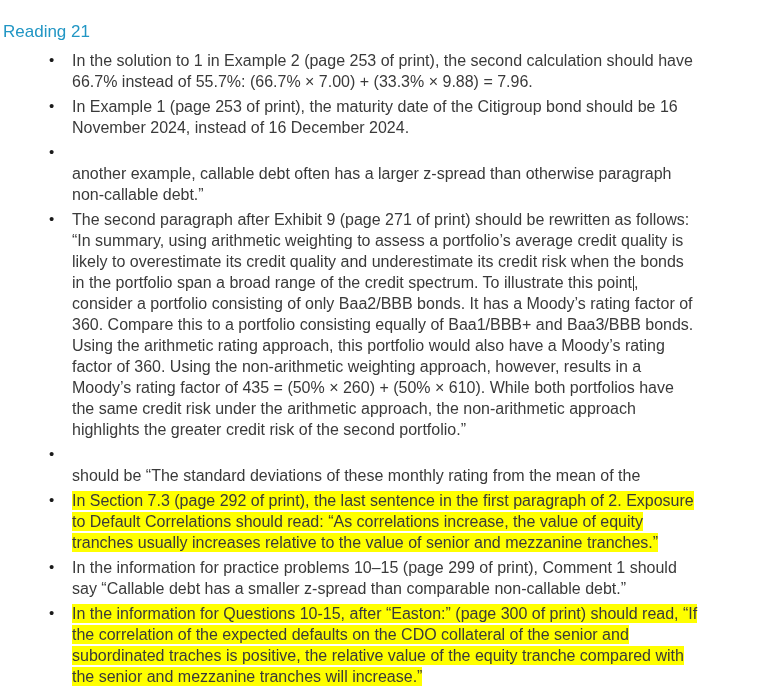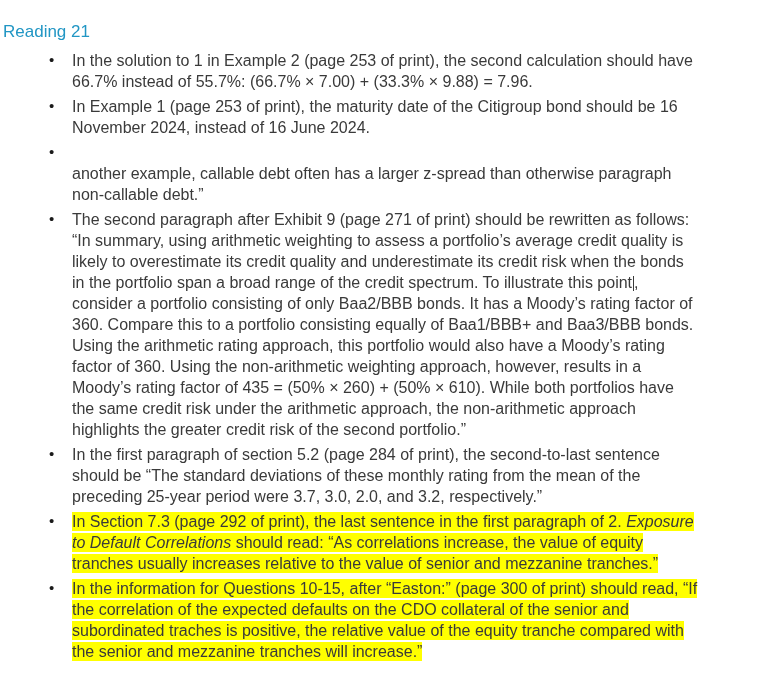--- a/index.html
+++ b/index.html
@@ -35,38 +35,39 @@
   }
   ul.errata li::before {
     content: "\2022";
     position: absolute;
     left: -23px;
     top: -1px;
     color: #1a1a1a;
     font-size: 15px;
   }
   .b { font-weight: normal; }
-  .i { font-style: italic; }
+  .i { }
   .hl { background: #ffff00; box-decoration-break: clone; -webkit-box-decoration-break: clone; padding: 1px 0; }
   .caret {
     display: inline-block;
     width: 1px;
     height: 15px;
     background: #3a3a3a;
     vertical-align: -3px;
     margin-left: 1px;
   }
 </style>
 </head>
 <body style="color: rgb(58, 58, 58);">
 
 <div class="page">
   <div class="title" style="color: rgb(33, 150, 196);">Reading 21</div>
   <ul class="errata">
       <li><span><span>In the solution to 1 in Example 2 (page 253 of print), the second calculation should have</span><br><span class="b">66.7%</span><span> instead of 55.7%: (</span><span class="b">66.7%</span><span> × 7.00) + (33.3% × 9.88) = 7.96.</span></span></li>
-      <li><span><span>In Example 1 (page 253 of print), the maturity date of the Citigroup bond should be </span><span class="b">16</span><br><span class="b">November 2024</span><span>, instead of 16 June 2024.</span></span></li>
+      <li><span><span>In Example 1 (page 253 of print), the maturity date of the Citigroup bond should be </span><span class="b">16</span><br><span class="b">November 2024</span><span>, instead of 16 December 2024.</span></span></li>
       <li><span><br><span>another example, callable debt often has a larger </span><span class="b">z-spread</span><span> than otherwise paragraph</span><br><span>non-callable debt.”</span></span></li>
       <li><span><span>The second paragraph after Exhibit 9 (page 271 of print) should be rewritten as follows:</span><br><span>“In summary, using arithmetic weighting to assess a portfolio’s average credit quality is</span><br><span>likely to overestimate its credit quality and underestimate its credit risk when the bonds</span><br><span>in the portfolio span a broad range of the credit spectrum. To illustrate this point</span><span class="caret"></span><span>,</span><br><span>consider a portfolio consisting of only Baa2/BBB bonds. It has a Moody’s rating factor of</span><br><span>360. Compare this to a portfolio consisting equally of Baa1/BBB+ and Baa3/BBB bonds.</span><br><span>Using the arithmetic rating approach, this portfolio would also have a Moody’s rating</span><br><span>factor of 360. Using the non-arithmetic weighting approach, however, results in a</span><br><span>Moody’s rating factor of 435 = (50% × 260) + (50% × 610). While both portfolios have</span><br><span>the same credit risk under the arithmetic approach, the non-arithmetic approach</span><br><span>highlights the greater credit risk of the second portfolio.”</span></span></li>
-      <li><span><span>In the first paragraph of section 5.2 (page 284 of print), the second-to-last sentence</span><br><span>should be “The standard deviations of these monthly rating from the mean of the</span><br><span>preceding 25-year period were 3.7, 3.0, 2.0, and 3.2, respectively.”</span></span></li>
+      <li><span><br><span>should be “The standard deviations of these monthly rating from the mean of the</span><br></span></li>
       <li><span class="hl" style="background: rgb(255, 255, 0);"><span>In Section 7.3 (page 292 of print), the last sentence in the first paragraph of 2. </span><span class="i">Exposure</span><br><span class="i">to Default Correlations</span><span> should read: “As correlations increase, the value of </span><span class="b">equity</span><br><span>tranches usually increases relative to the value of senior and </span><span class="b">mezzanine</span><span> tranches.”</span></span></li>
+      <li><span><span>In the information for practice problems 10–15 (page 299 of print), Comment 1 should</span><br><span>say “Callable debt has a smaller </span><span class="b">z-spread</span><span> than comparable non-callable debt.”</span></span></li>
       <li><span class="hl" style="background: rgb(255, 255, 0);"><span>In the information for Questions 10-15, after “Easton:” (page 300 of print) should read, “If</span><br><span>the correlation of the expected defaults on the CDO collateral of the senior and</span><br><span>subordinated traches is positive, the relative value of the </span><span class="b">equity</span><span> tranche compared with</span><br><span>the senior and </span><span class="b">mezzanine</span><span> tranches will increase.”</span></span></li>
     </ul>
 </div>
 
 </body></html>

